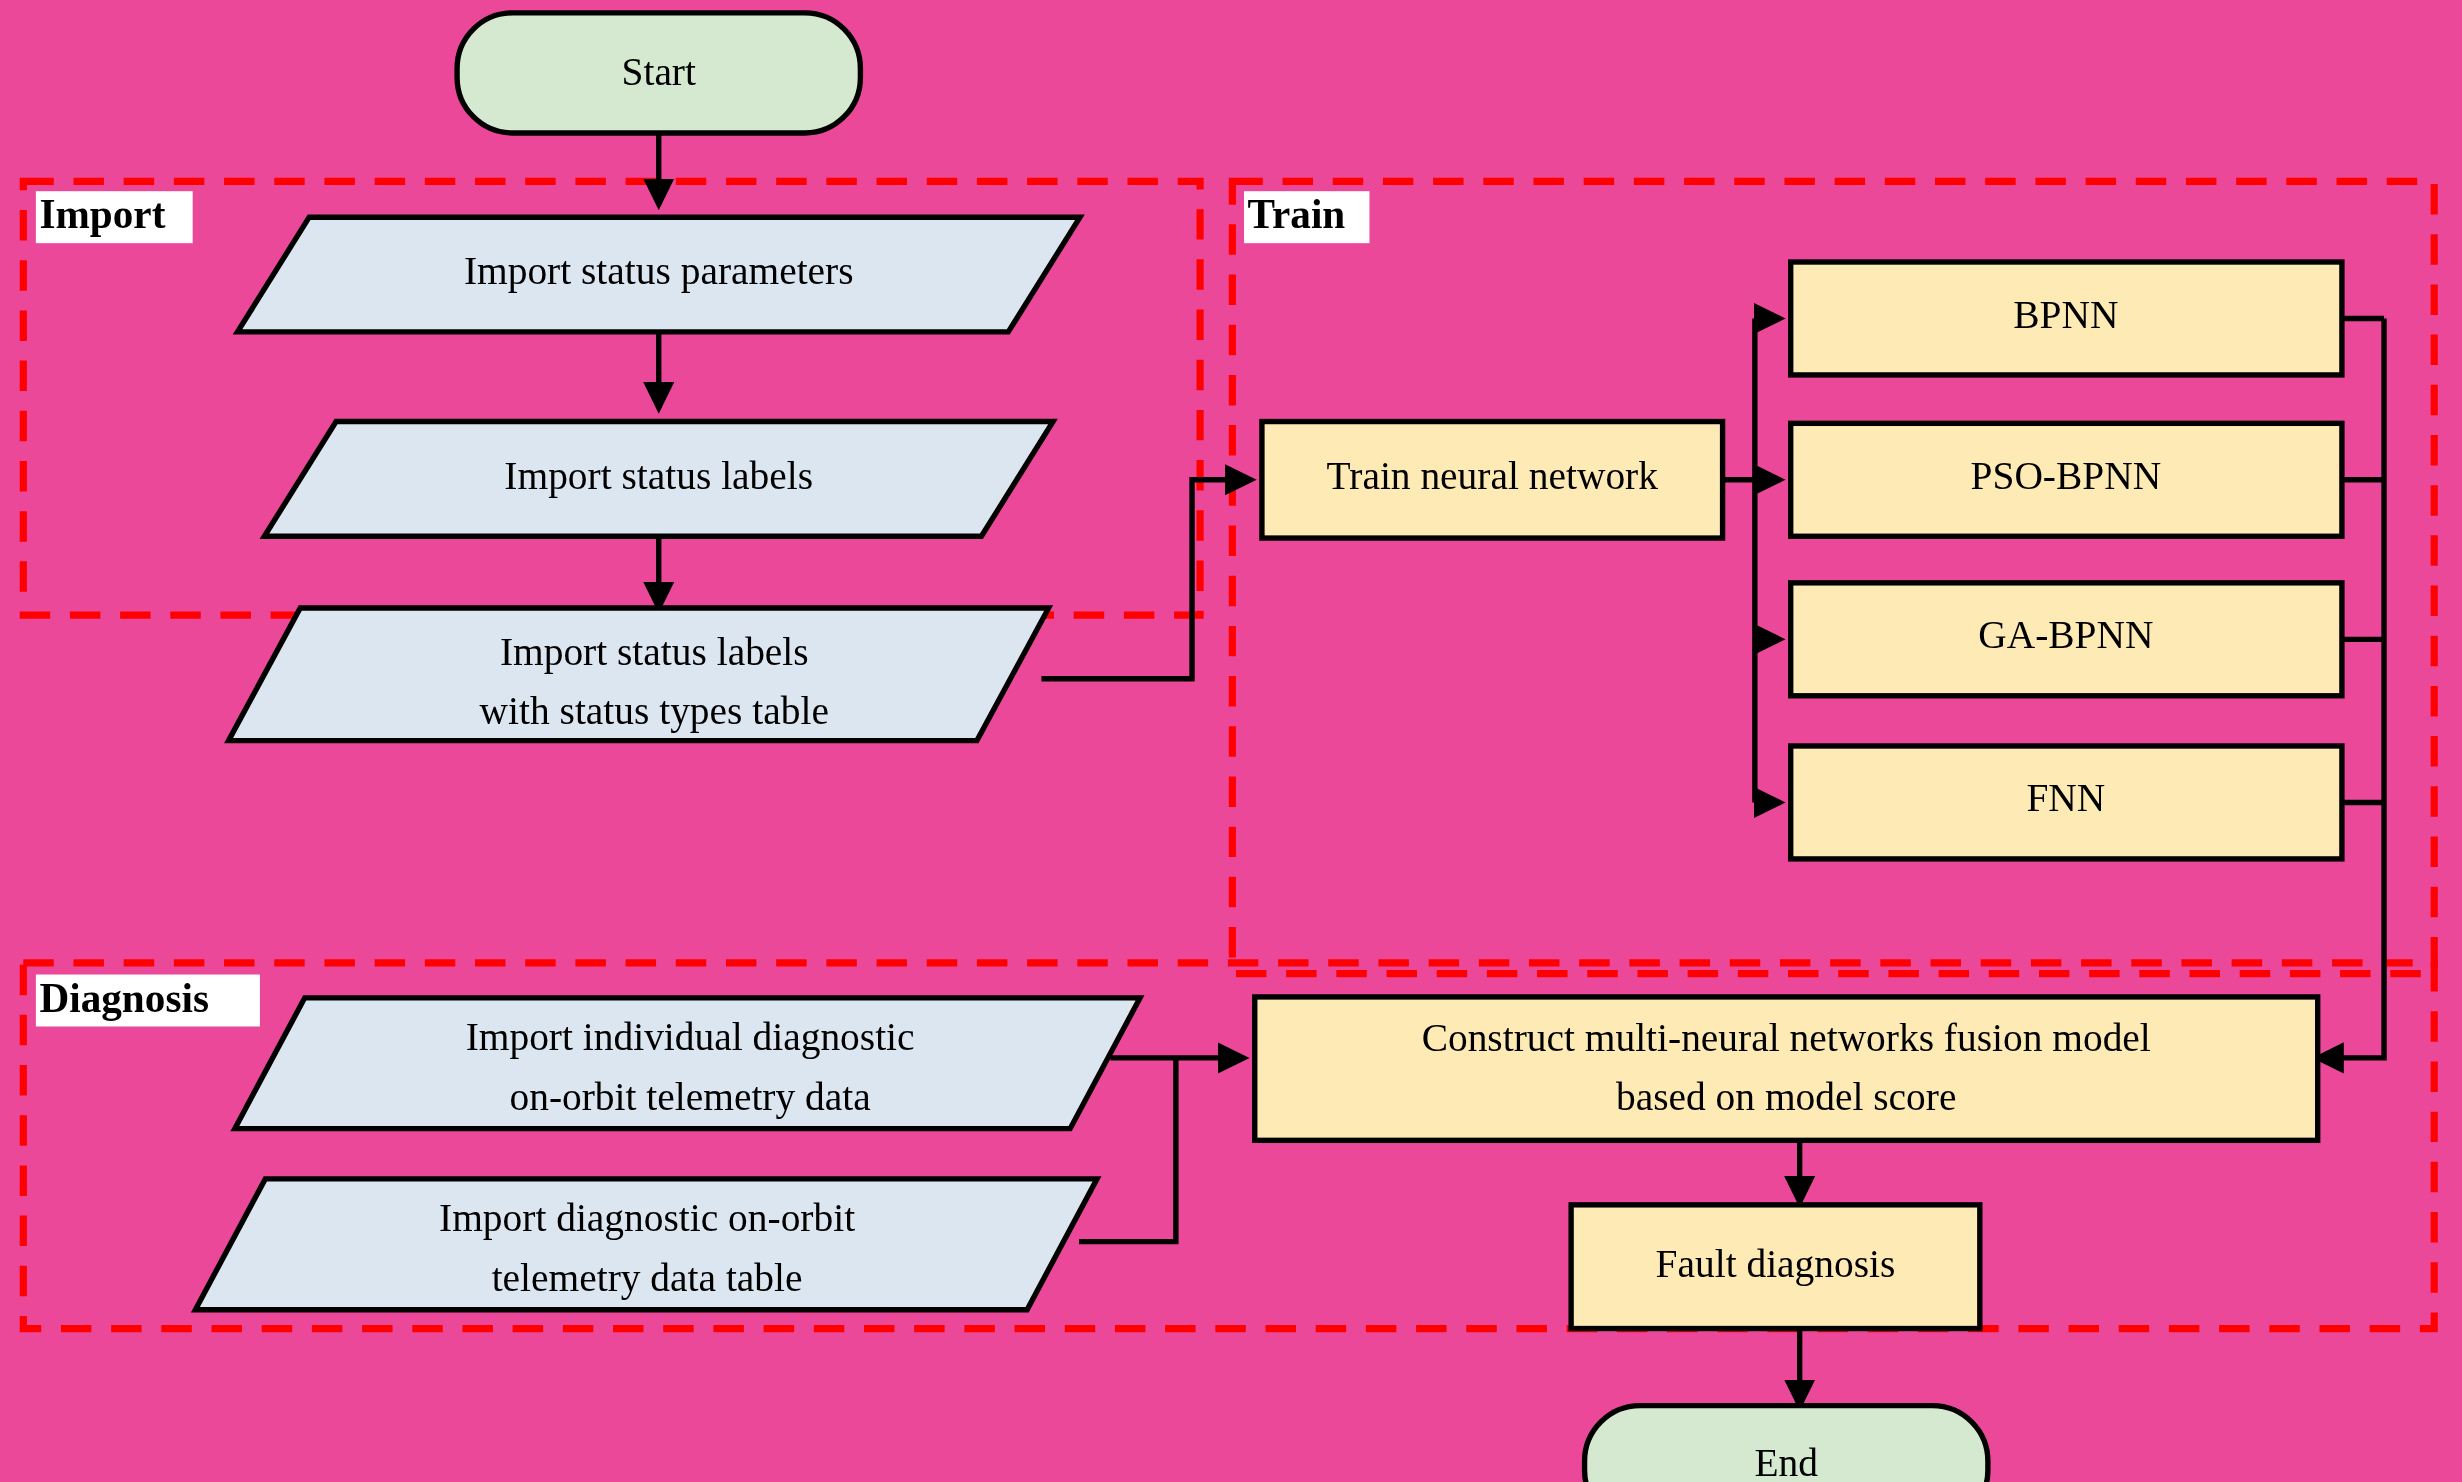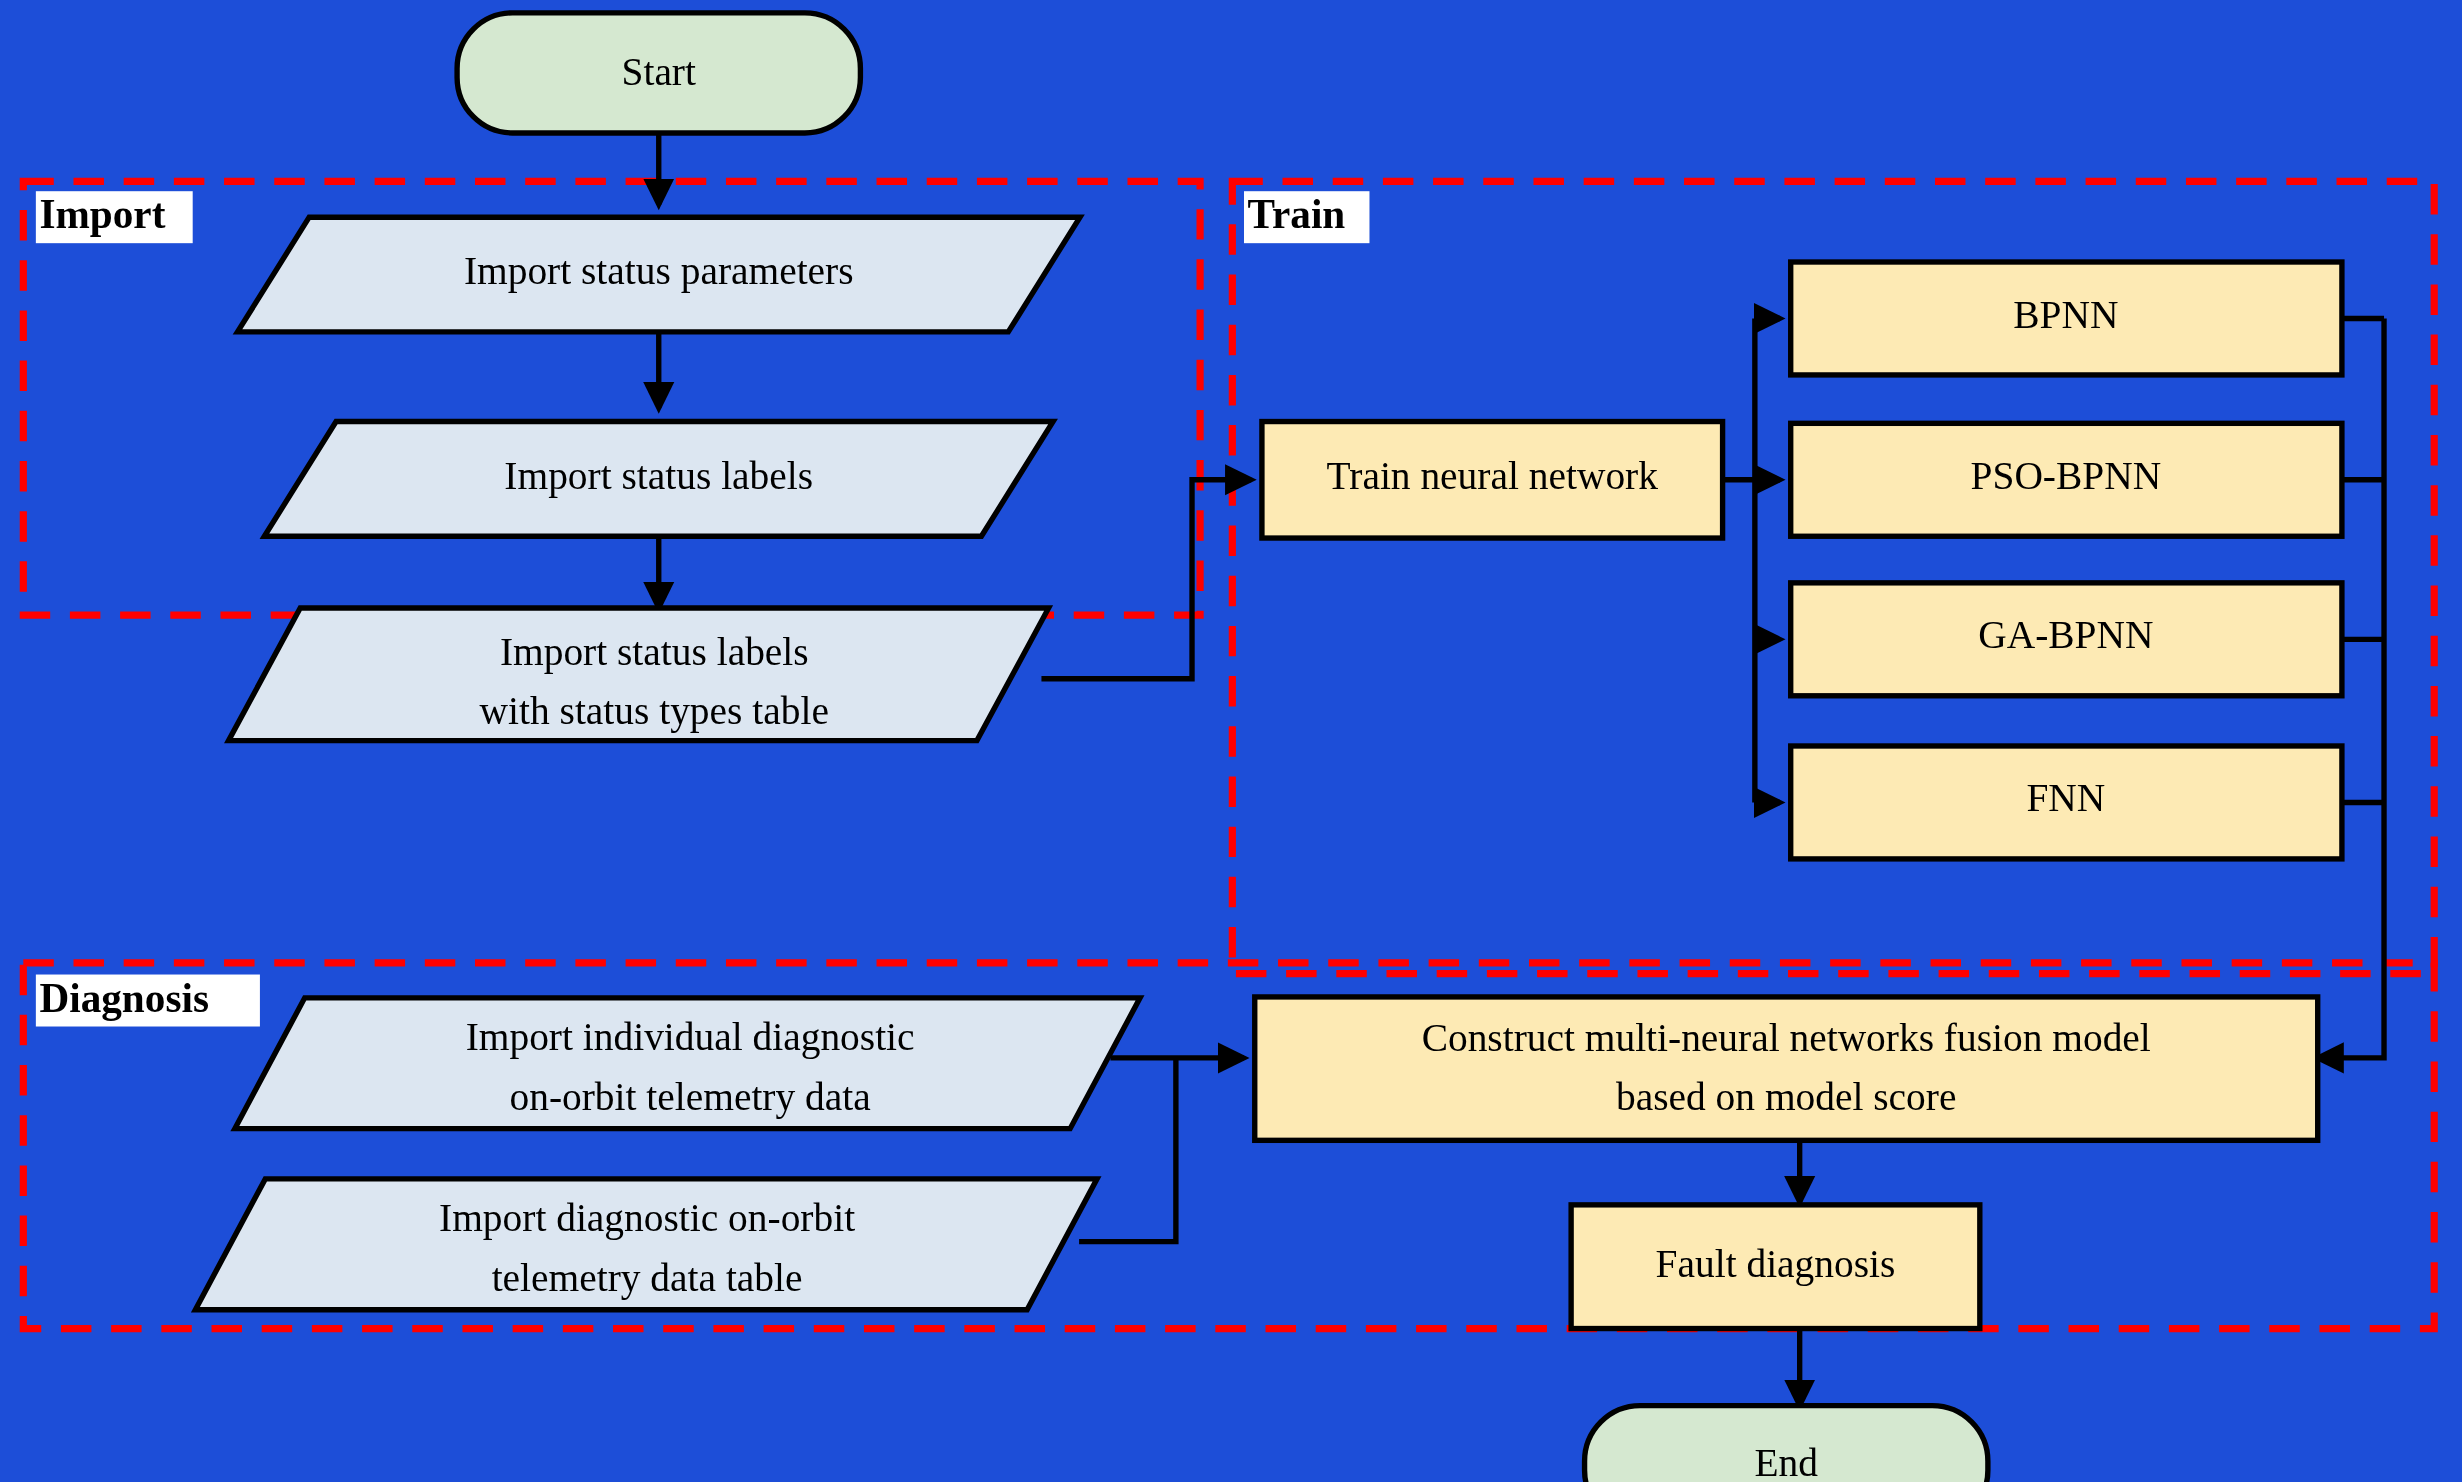--- a/index.html
+++ b/index.html
@@ -5,21 +5,21 @@
 <style>
   html, body {
     margin: 0;
     padding: 0;
     background: #ffffff;
   }
   #canvas {
     position: relative;
     width: 2462px;
     height: 1483px;
-    background: #1d4ed8;
+    background: #ec4899;
     overflow: hidden;
   }
   svg#flow {
     position: absolute;
     left: 0;
     top: 0;
     width: 2462px;
     height: 1483px;
     display: block;
   }

